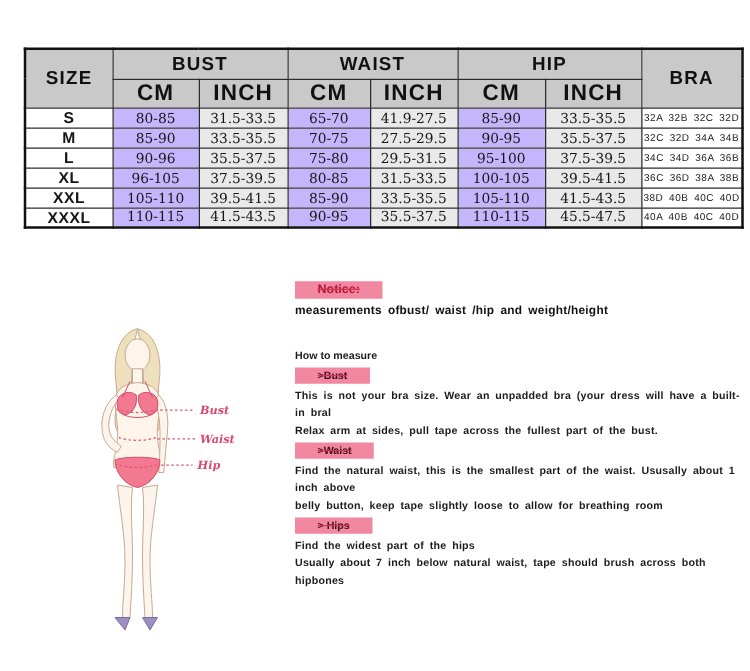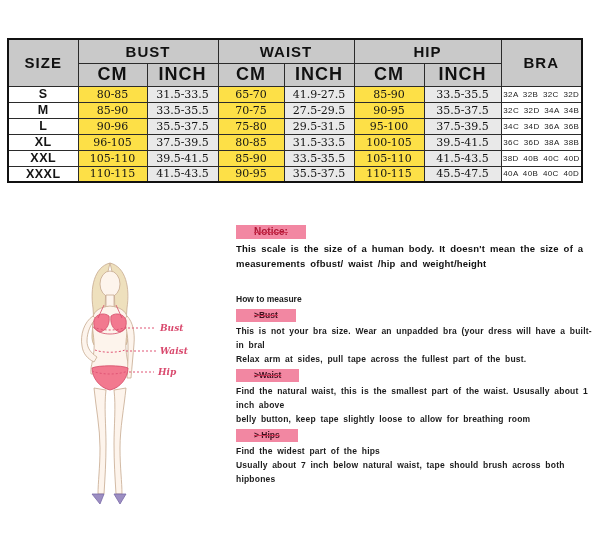--- a/index.html
+++ b/index.html
@@ -13,35 +13,35 @@
   }
   *{box-sizing:border-box;margin:0;padding:0;}
   html,body{width:600px;height:537px;}
   body{
     position:relative;background:#ffffff;overflow:hidden;
     font-family:"Liberation Sans", sans-serif;color:#151515;
   }
 
   
   .size-table{
-    position:absolute;left:7px;top:38px;width:574px;
+    position:absolute;left:19px;top:38px;width:574px;
     border-collapse:collapse;table-layout:fixed;
     border:2px solid #111;
   }
   .size-table th,.size-table td{
     border:1px solid var(--border-dark);
     text-align:center;vertical-align:middle;
     overflow:hidden;white-space:nowrap;
   }
   .size-table thead th{background:var(--header-gray);color:#111;}
   .group-row th{height:24px;font-size:15px;font-weight:bold;letter-spacing:1px;}
   .unit-row th{height:23px;font-size:18px;font-weight:bold;letter-spacing:1px;}
   .size-table tbody tr{height:16px;}
   td.size-cell{font-size:12.5px;font-weight:bold;letter-spacing:0.5px;background:#fff;}
-  td.num{font-family:"DejaVu Serif", serif;font-size:11px;background:#fde047;}
+  td.num{font-family:"DejaVu Serif", serif;font-size:11px;background:#c4b5fd;}
   td.shade{background:var(--shade-gray);}
   td.bra-cell{font-size:8px;letter-spacing:0.4px;word-spacing:2px;background:#fff;color:#222;}
 
   
   .figure-wrap{position:absolute;left:48px;top:238px;width:200px;height:300px;}
 
   
   .info{position:absolute;left:236px;top:221px;width:362px;}
   .t1{font-size:9.5px;line-height:15px;font-weight:bold;word-spacing:2px;letter-spacing:0.2px;color:#111;}
   .t2{font-size:8.5px;line-height:14px;font-weight:bold;word-spacing:2px;letter-spacing:0.2px;color:#1c1c1c;}
@@ -199,21 +199,20 @@
       <text x="112" y="116">Waist</text>
       <text x="110" y="137">Hip</text>
     </g>
   </svg>
 </div>
 
 <div class="info">
 
   <div>
     <span class="hl notice-title">Notice:</span>
-    <div class="t1">This scale is the size of a human body. It doesn't mean the size of a</div>
     <div class="t1">measurements ofbust/ waist /hip and weight/height</div>
   </div>
 
   <div class="gap8"></div>
 
 
   <div class="gap7"></div>
 
   <div>
     <div class="heading mt7">How to measure</div>

